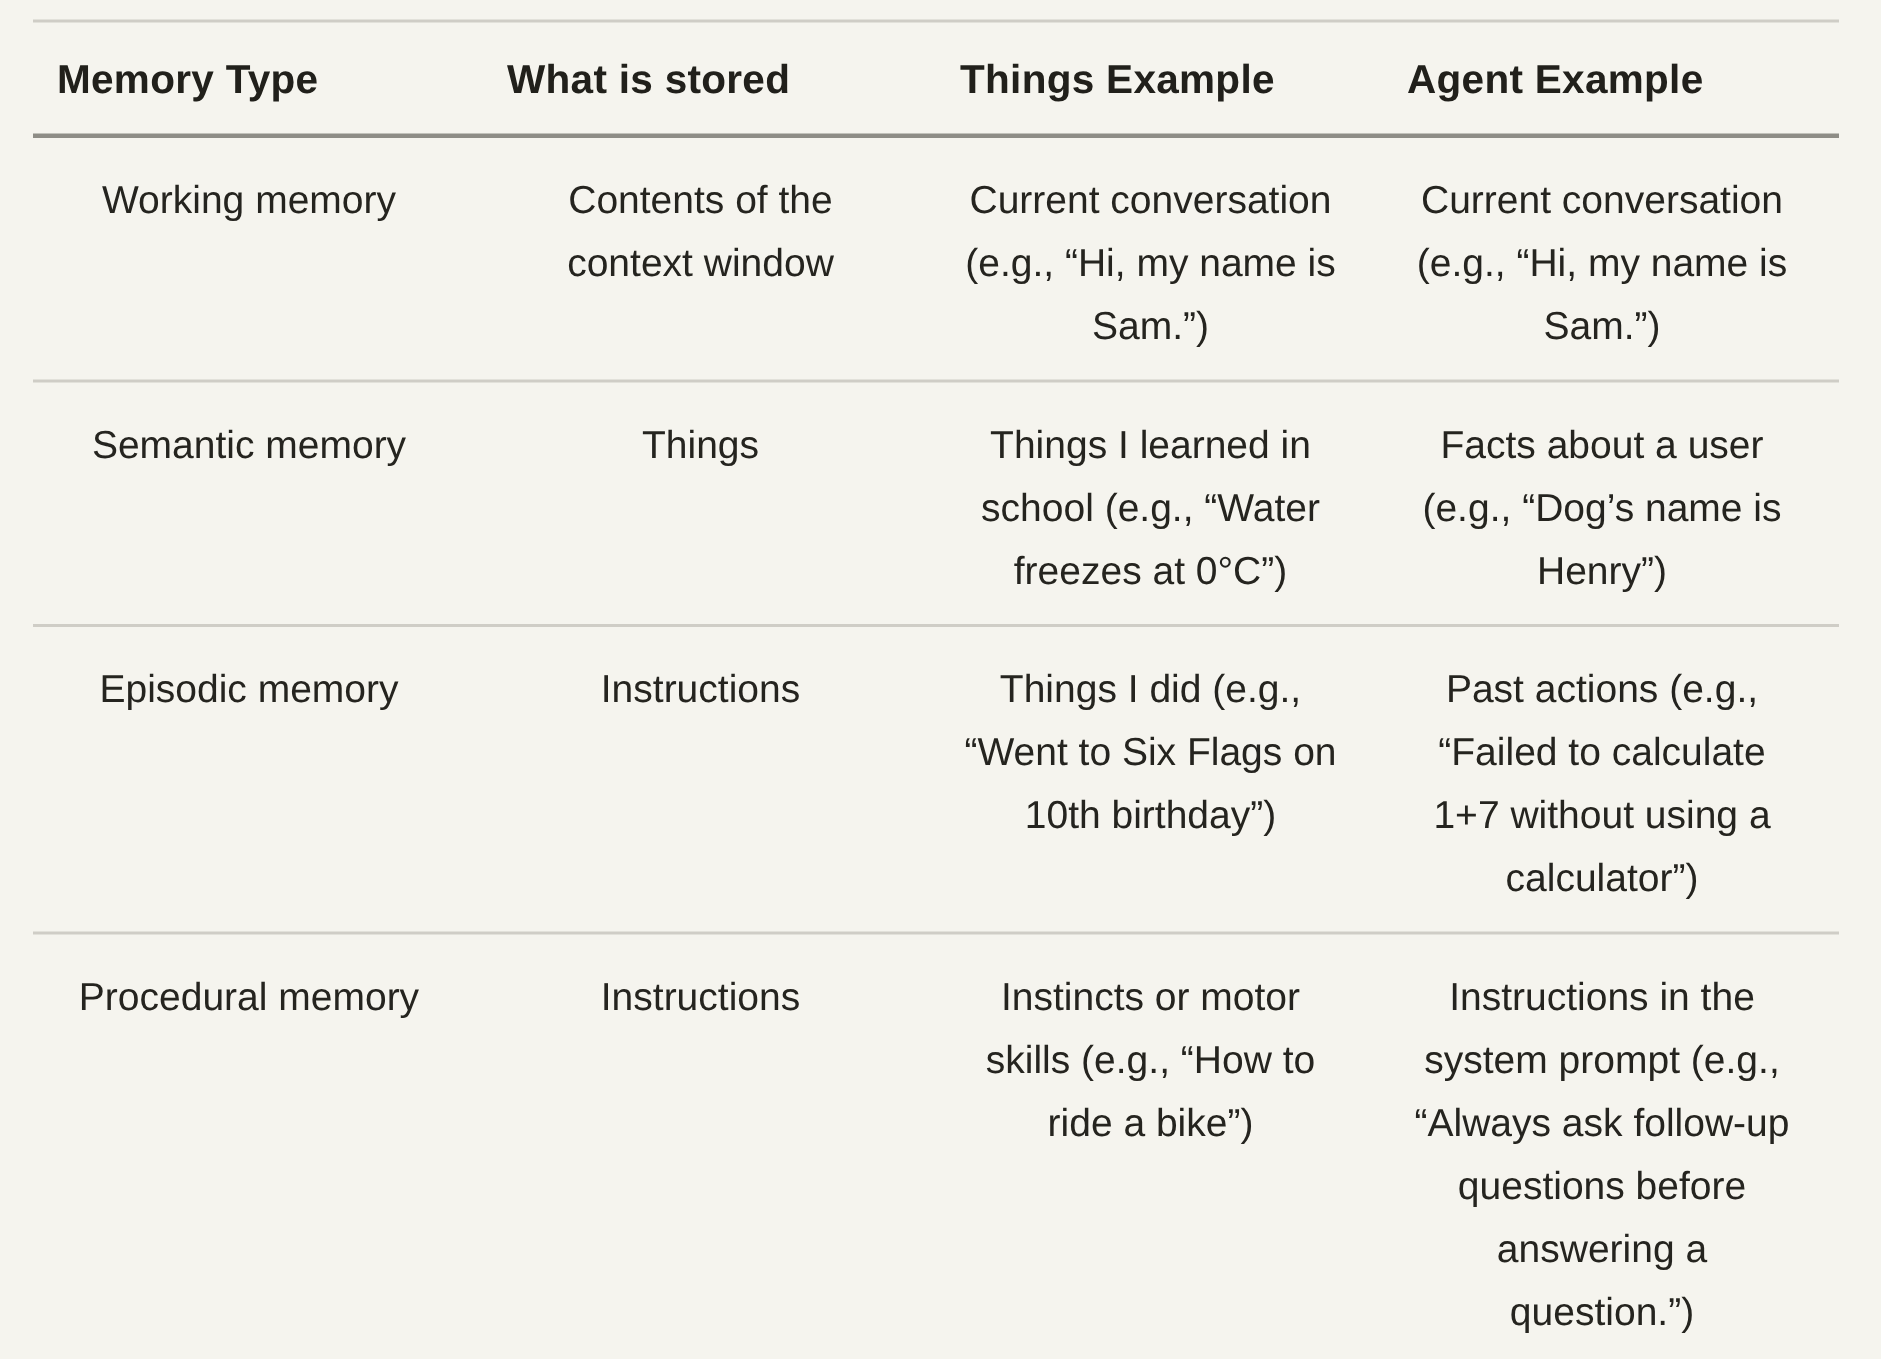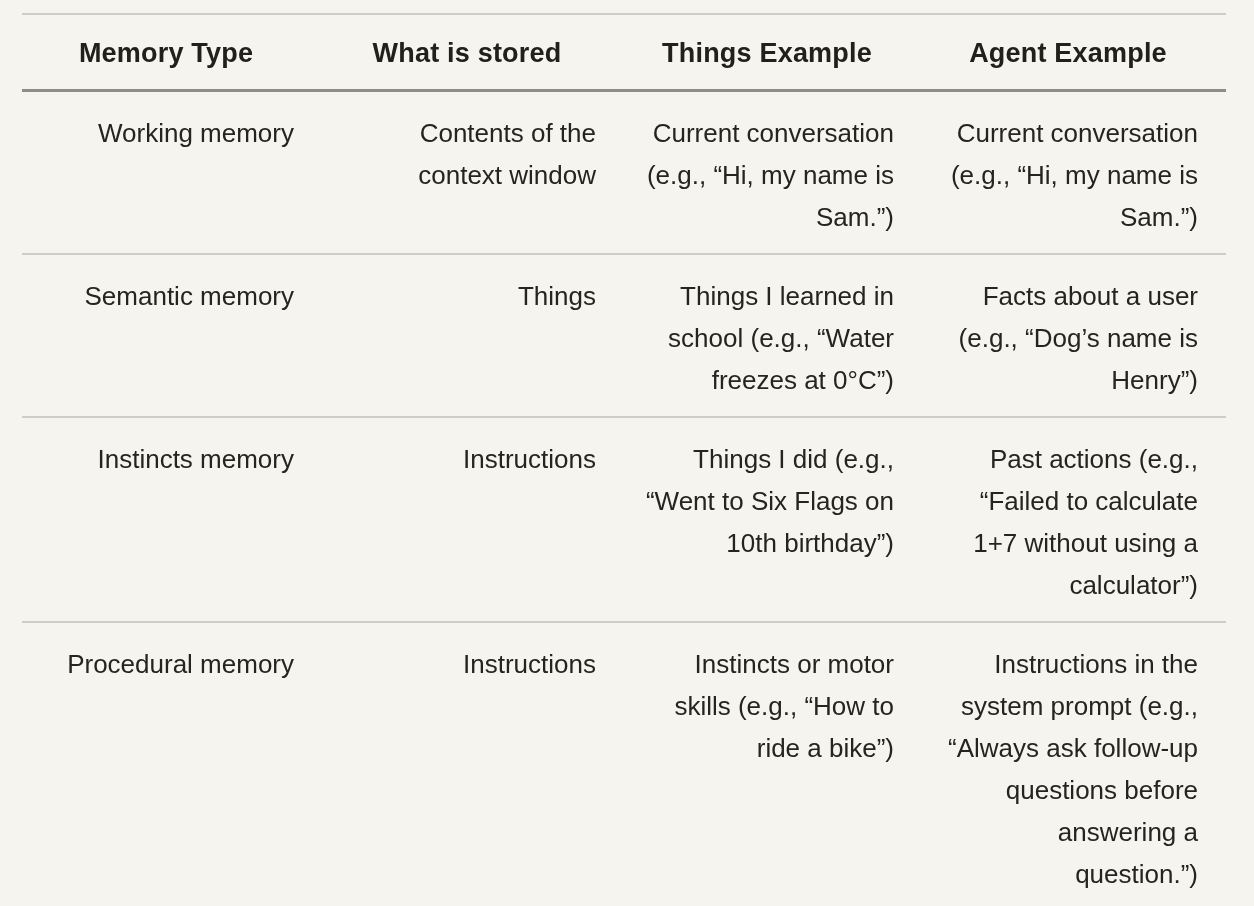--- a/index.html
+++ b/index.html
@@ -23,31 +23,31 @@
   }
   table.memory-table {
     width: 100%;
     border-collapse: collapse;
     table-layout: fixed;
     border-top: 2px solid #cfcdc6;
     font-size: 26px;
     line-height: 42px;
   }
   table.memory-table thead th {
-    text-align: center;
+    text-align: left;
     vertical-align: middle;
     font-weight: 700;
     font-size: 27px;
     letter-spacing: 0.2px;
     padding: 17px 28px 15px 16px;
     border-bottom: 3px solid #8e8d86;
     color: #21201b;
   }
   table.memory-table tbody td {
-    text-align: right;
+    text-align: center;
     vertical-align: top;
     padding: 20px 28px 15px 16px;
     border-top: 2px solid #cfcdc6;
   }
   table.memory-table tbody tr:first-child td {
     border-top: none;
   }
 </style>
 </head>
 <body>
@@ -75,21 +75,21 @@
         <td>Current conversation (e.g., “Hi, my name is Sam.”)</td>
         <td>Current conversation (e.g., “Hi, my name is Sam.”)</td>
       </tr>
       <tr>
         <td>Semantic memory</td>
         <td>Things</td>
         <td>Things I learned in school (e.g., “Water freezes at 0°C”)</td>
         <td>Facts about a user (e.g., “Dog’s name is Henry”)</td>
       </tr>
       <tr>
-        <td>Instincts memory</td>
+        <td>Episodic memory</td>
         <td>Instructions</td>
         <td>Things I did (e.g., “Went to Six Flags on 10th birthday”)</td>
         <td>Past actions (e.g., “Failed to calculate 1+7 without using a calculator”)</td>
       </tr>
       <tr>
         <td>Procedural memory</td>
         <td>Instructions</td>
         <td>Instincts or motor skills (e.g., “How to ride a bike”)</td>
         <td>Instructions in the system prompt (e.g., “Always ask follow-up questions before answering a question.”)</td>
       </tr>

